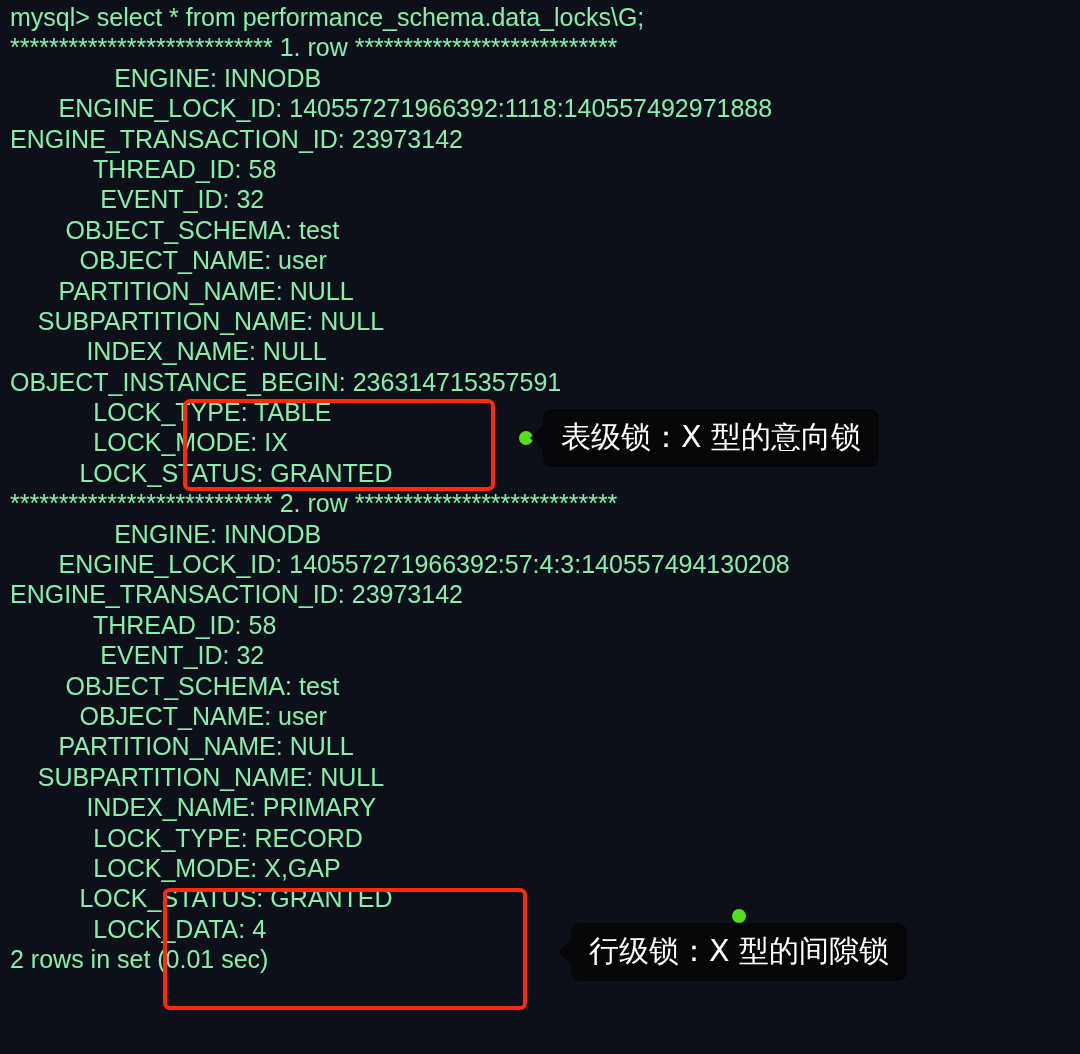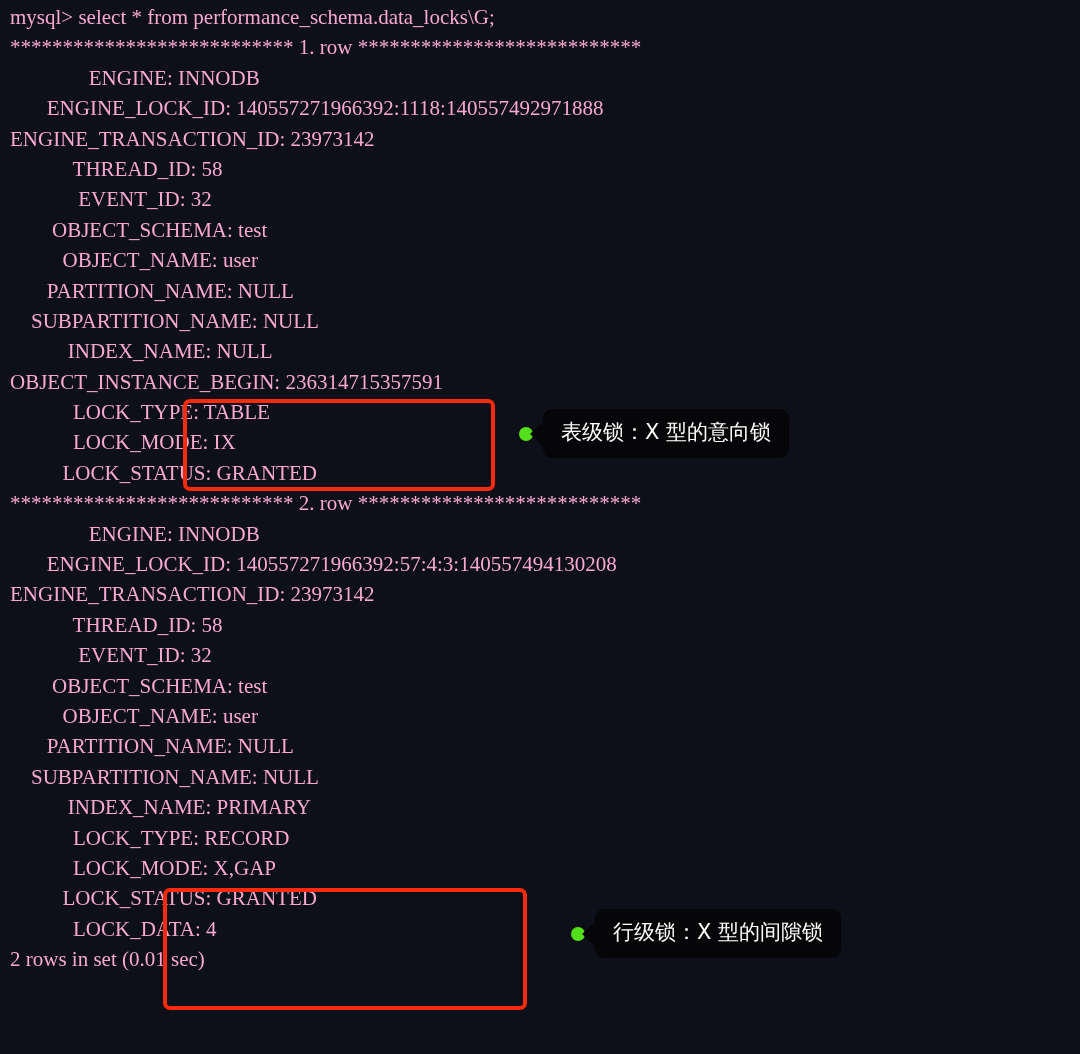--- a/index.html
+++ b/index.html
@@ -17,25 +17,25 @@
   }
   .term {
     position: absolute;
     left: 10px;
     top: 2px;
     width: 1070px;
   }
   .line {
     height: 30.4px;
     line-height: 30.4px;
-    font-size: 21px;
+    font-size: 25px;
     letter-spacing: 0px;
-    color: #f9a8d4;
+    color: #86efac;
     white-space: pre;
-    font-family: Liberation Serif, serif;
+    font-family: Liberation Sans, sans-serif;
   }
   
   .redbox {
     position: absolute;
     border: 4px solid #fc2a0c;
     border-radius: 7px;
     box-sizing: border-box;
     pointer-events: none;
   }
   #redbox-1 {
@@ -63,37 +63,37 @@
     background: #53e01a;
     flex: 0 0 auto;
   }
   .gap-1 { width: 10px; flex: 0 0 auto; }
   .bubble {
     position: relative;
     background: #060608;
     border-radius: 9px;
     color: #ffffff;
     font-family: "DejaVu Sans", "Liberation Sans", sans-serif;
-    font-size: 21px;
+    font-size: 30px;
     line-height: 1;
     padding: 13px 18px 15px 18px;
     white-space: nowrap;
   }
   .bubble::before {
     content: "";
     position: absolute;
     left: -13px;
     top: 50%;
     transform: translateY(-50%);
     border-top: 13px solid transparent;
     border-bottom: 13px solid transparent;
     border-right: 14px solid #060608;
   }
   #callout-1 { left: 519px; top: 409px; }
-  #callout-2 { left: 571px; top: 909px; }
+  #callout-2 { left: 571px; top: 909px; flex-direction: column; }
 </style>
 </head>
 <body>
 
 <div id="screen">
 
   <div class="term" id="terminal-output">
       <div class="line">mysql&gt; select * from performance_schema.data_locks\G;</div>
       <div class="line">*************************** 1. row ***************************</div>
       <div class="line">               ENGINE: INNODB</div>

